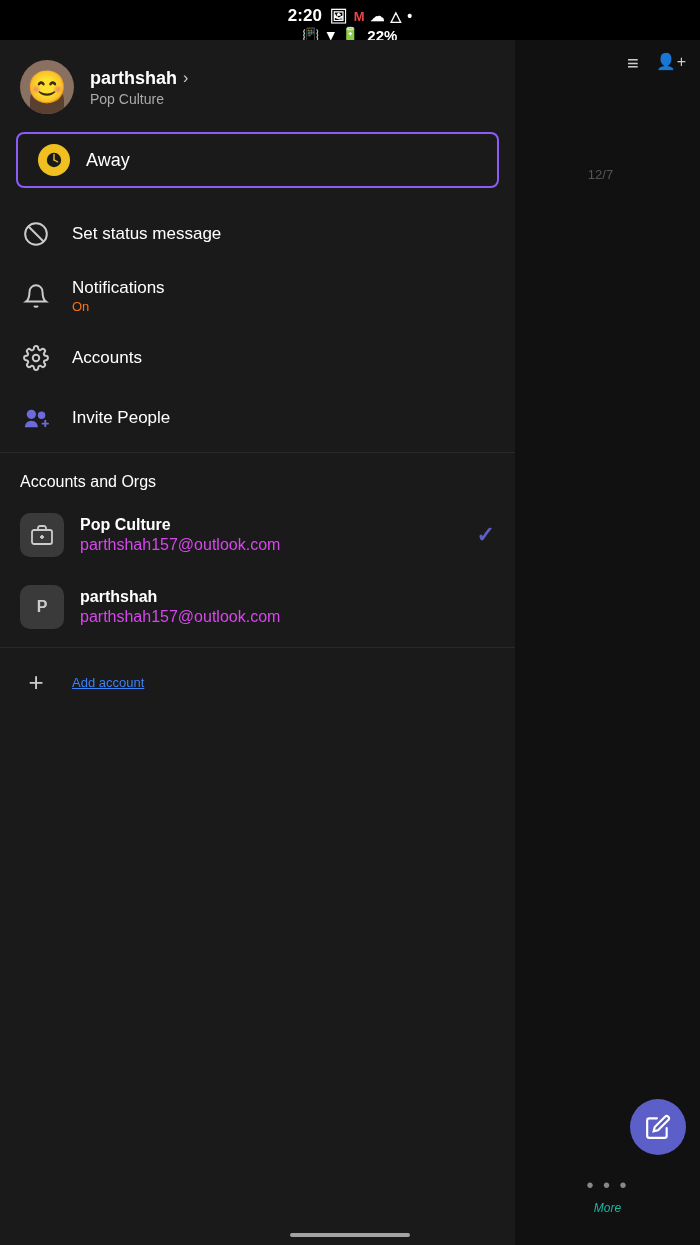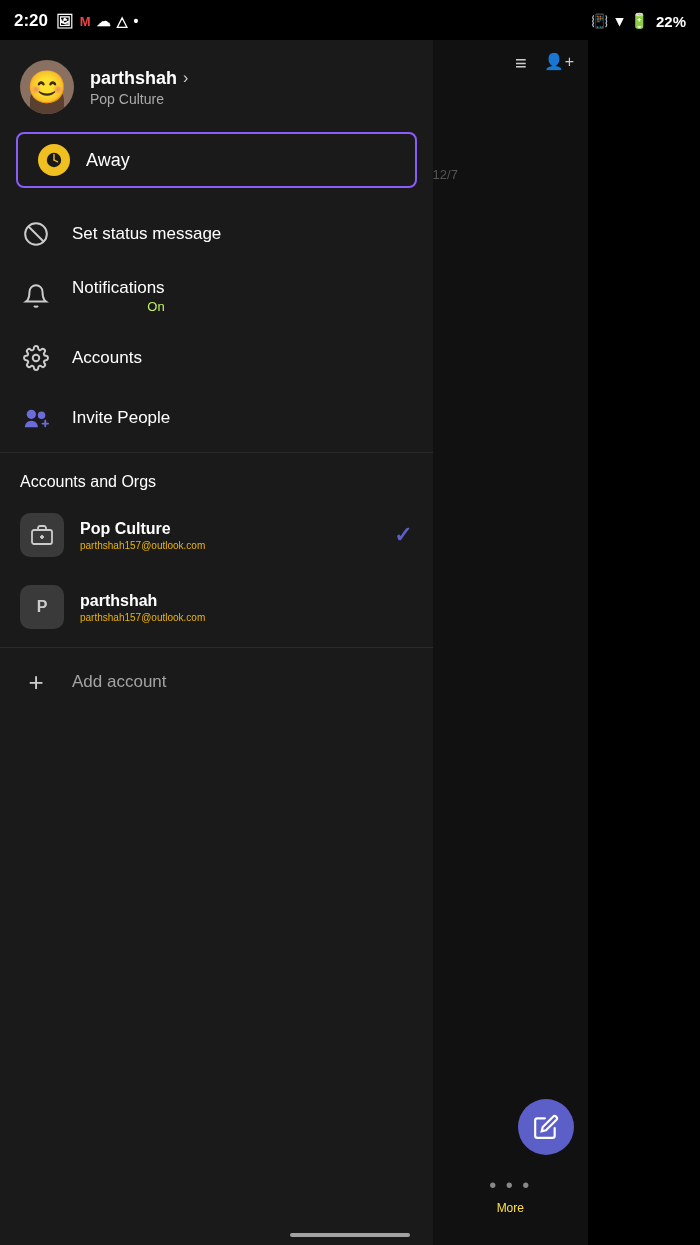--- a/index.html
+++ b/index.html
@@ -13,20 +13,21 @@
     }
 
     
     .status-bar {
       display: flex;
       justify-content: space-between;
       align-items: center;
       padding: 6px 14px 4px 14px;
       height: 40px;
       background: #000;
+      flex-direction: column;
     }
     .status-left {
       color: #fff;
       font-size: 17px;
       font-weight: 600;
       display: flex;
       align-items: center;
       gap: 8px;
     }
     .status-icons {
@@ -43,21 +44,21 @@
       font-size: 15px;
       font-weight: 600;
       display: flex;
       align-items: center;
       gap: 7px;
     }
 
     
     .main-layout {
       display: flex;
-      width: 588px;
+      width: 700px;
       height: calc(1245px - 40px);
     }
 
     
     .drawer {
       width: 515px;
       background: #1a1a1a;
       height: 100%;
       display: flex;
       flex-direction: column;
@@ -83,21 +84,21 @@
     }
     .right-top-icon {
       color: #ccc;
       font-size: 20px;
     }
 
     
     .right-date {
       color: #555;
       font-size: 13px;
-      text-align: left;
+      text-align: center;
       padding-right: 14px;
       margin-top: 80px;
     }
 
     
     .compose-btn {
       position: absolute;
       bottom: 90px;
       right: 14px;
       width: 56px;
@@ -125,22 +126,23 @@
       flex-direction: column;
       align-items: center;
       gap: 4px;
     }
     .right-bottom-dots {
       color: #888;
       font-size: 20px;
       letter-spacing: 2px;
     }
     .right-bottom-label {
-      color: #fde047;
+      color: #14b8a6;
       font-size: 12px;
+      font-style: italic;
     }
 
     
     .home-indicator {
       position: absolute;
       bottom: 8px;
       left: 50%;
       transform: translateX(-50%);
       width: 120px;
       height: 4px;
@@ -227,28 +229,27 @@
       justify-content: center;
       flex-shrink: 0;
       color: #ccc;
     }
     .menu-icon svg {
       width: 26px; height: 26px;
     }
     .menu-text {
       display: flex;
       flex-direction: column;
-      text-align: right;
     }
     .menu-label {
       color: #fff;
       font-size: 17px;
     }
     .menu-sublabel {
-      color: #bef264;
+      color: #f97316;
       font-size: 13px;
       margin-top: 1px;
     }
 
     
     .section-header {
       padding: 16px 20px 8px 20px;
       color: #fff;
       font-size: 16px;
       font-weight: 400;
@@ -279,22 +280,22 @@
       flex: 1;
       display: flex;
       flex-direction: column;
     }
     .account-name {
       color: #fff;
       font-size: 16px;
       font-weight: 700;
     }
     .account-email {
-      color: #eab308;
-      font-size: 10px;
+      color: #d946ef;
+      font-size: 16px;
       margin-top: 2px;
     }
     .account-check {
       color: #5b5fc7;
       font-size: 22px;
       font-weight: 700;
     }
 
     
     .add-account-item {
@@ -308,22 +309,23 @@
       width: 32px;
       height: 32px;
       display: flex;
       align-items: center;
       justify-content: center;
       color: #ccc;
       font-size: 26px;
       font-weight: 300;
     }
     .add-label {
-      color: #a3a3a3;
-      font-size: 17px;
+      color: #3b82f6;
+      font-size: 13px;
+      text-decoration: underline;
     }
 
     
     .divider {
       height: 1px;
       background: #2a2a2a;
       margin: 4px 0;
     }
 
     

